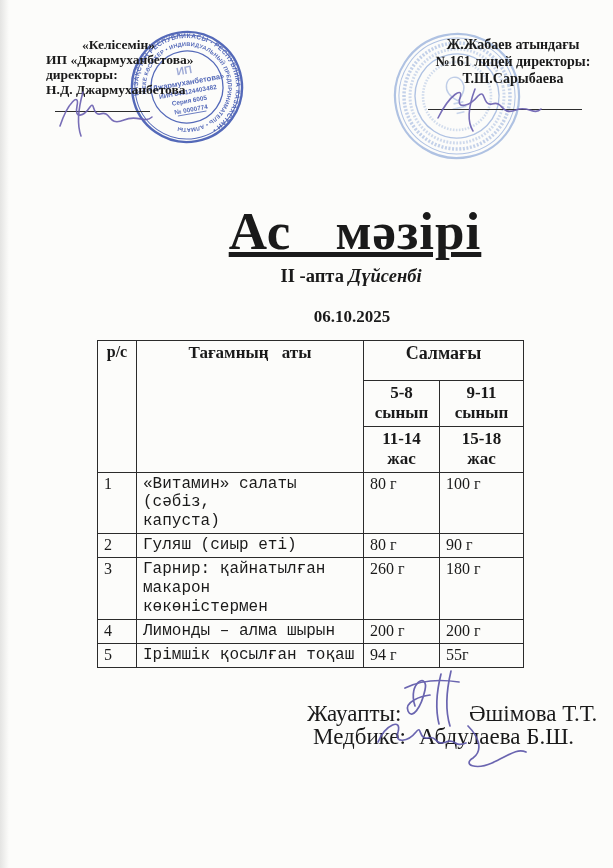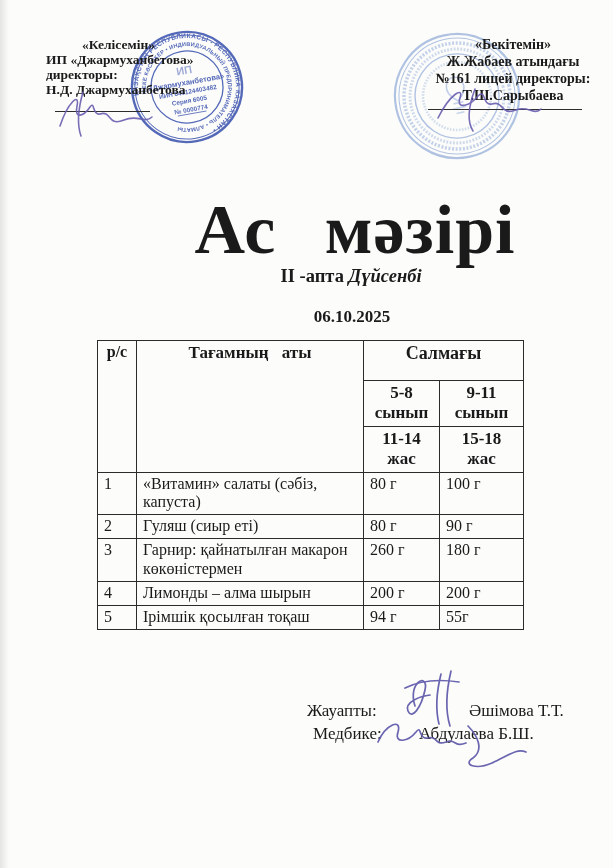--- a/index.html
+++ b/index.html
@@ -22,23 +22,23 @@
   .sigline-left{left:55px;top:111px;width:95px;}
   .sigline-right{left:428px;top:109px;width:154px;}
   
   .stamp{position:absolute;z-index:1;}
   .stamp-left{left:129px;top:29px;filter:blur(.3px);opacity:.88;}
   .stamp-right{left:392px;top:31px;filter:blur(.7px);opacity:.8;}
   
   .signature{position:absolute;z-index:4;opacity:.9;}
   
   .doc-title{
-    position:absolute;left:355px;top:190px;transform:translateX(-50%);
-    font-size:70px;font-weight:bold;letter-spacing:1px;word-spacing:30px;
-    white-space:nowrap;z-index:3;
+    position:absolute;left:355px;top:201px;transform:translateX(-50%);
+    font-size:53px;font-weight:bold;letter-spacing:1px;word-spacing:30px;
+    white-space:nowrap;z-index:3;text-decoration:underline;
   }
   .doc-subtitle{
     position:absolute;left:351px;top:266px;transform:translateX(-50%);
     font-size:18.5px;font-weight:bold;white-space:nowrap;z-index:3;
   }
   .doc-subtitle .day{font-style:italic;}
   .doc-date{
     position:absolute;left:352px;top:307px;transform:translateX(-50%);
     font-size:17px;font-weight:bold;white-space:nowrap;z-index:3;
   }
@@ -53,24 +53,24 @@
     padding:2px 6px;vertical-align:top;
     font-weight:normal;text-align:left;
     overflow:hidden;
   }
   table.menu th{font-weight:bold;text-align:center;}
   th.h-num{vertical-align:top;padding-top:4px;font-size:16px;}
   th.h-dish{vertical-align:top;padding-top:4px;font-size:17px;word-spacing:9px;}
   th.h-weight{vertical-align:top;padding-top:4px;font-size:18px;}
   th.h-sub{font-size:17px;line-height:1.2;white-space:pre-line;vertical-align:middle;}
   td.c-num{text-align:center;}
-  td.c-dish{white-space:pre-line;line-height:1.18;}
+  td.c-dish{white-space:pre-line;line-height:1.18;font-family:Liberation Mono, monospace;}
   td.c-w{padding-left:8px;}
   
-  .foot{position:absolute;font-size:17px;z-index:3;white-space:nowrap;}
+  .foot{position:absolute;font-size:23px;z-index:3;white-space:nowrap;}
 </style>
 </head>
 <body>
 
 <div class="page">
 
   <div class="scan-edge-left"></div>
 
   <svg class="stamp stamp-right" width="130" height="130" viewBox="0 0 130 130">
     <g stroke="#9db4dd" fill="none" transform="rotate(-12 65 65)">
@@ -113,21 +113,20 @@
 
   <div class="approval approval-left">
     <div class="c">«Келісемін»</div>
     <div>ИП «Джармуханбетова»</div>
     <div>директоры:</div>
     <div>Н.Д. Джармуханбетова</div>
   </div>
   <div class="sigline sigline-left"></div>
 
   <div class="approval approval-right">
-    <div>«Бекітемін»</div>
     <div>Ж.Жабаев атындағы</div>
     <div>№161 лицей директоры:</div>
     <div>Т.Ш.Сарыбаева</div>
   </div>
   <div class="sigline sigline-right"></div>
 
   <svg class="signature" style="left:52px;top:86px;" width="105" height="55" viewBox="0 0 105 55">
     <g fill="none" stroke="#6a5fb0" stroke-width="1.6" stroke-linecap="round">
       <path d="M8,40 C16,16 28,6 25,20 C22,34 32,30 38,21 C43,14 40,30 48,28 C60,24 55,41 72,34 C86,28 92,38 100,31"></path>
       <path d="M31,6 C27,20 24,36 29,50"></path>

